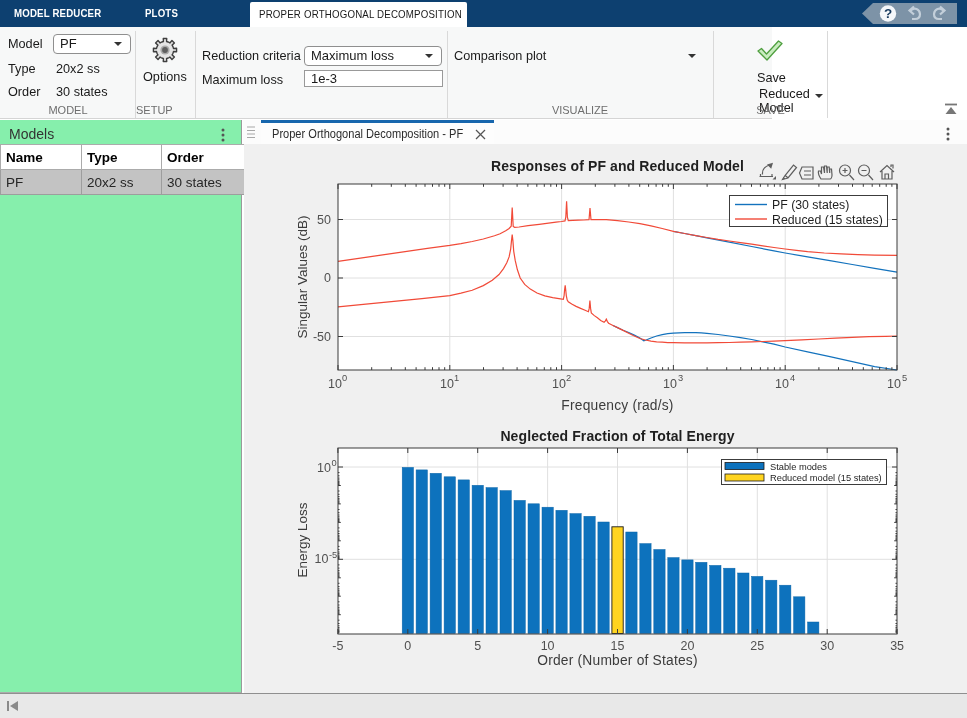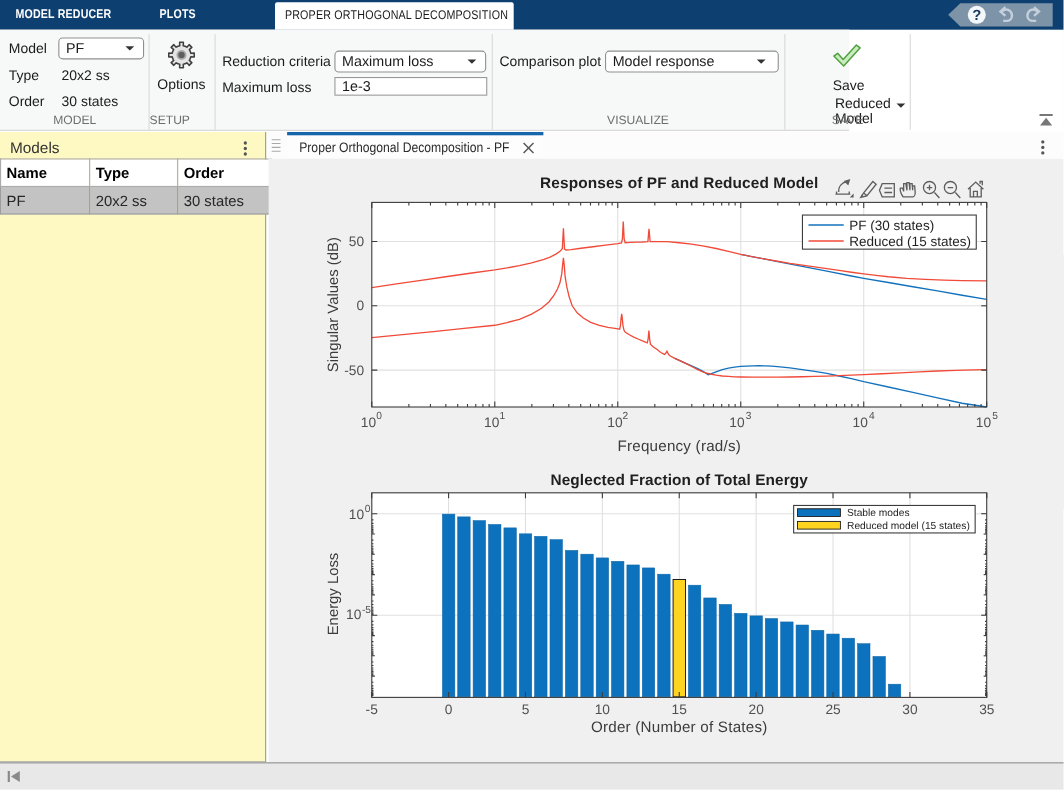--- a/index.html
+++ b/index.html
@@ -6,21 +6,21 @@
 .abs { position:absolute; }
 #header { left:0; top:0; width:967px; height:27px; background:#0d4070; }
 .htab { position:absolute; top:0; height:27px; line-height:27px; color:#ffffff; font-size:11.5px; letter-spacing:0.2px; font-weight:bold; transform:scaleX(0.84); transform-origin:left center; white-space:nowrap; }
 #seltab { position:absolute; left:212px; top:2px; width:217px; height:25px; background:#ffffff; border-radius:2px 2px 0 0; color:#1a1a1a; font-size:11.5px; letter-spacing:0.2px; white-space:nowrap; overflow:visible;margin-left:38px; }
 #toolstrip { left:0; top:27px; width:772px; height:92px; background:#f7f8f8; border-bottom:1px solid #d5d5d5; }
 .seclabel { position:absolute; top:77px; font-size:11px; color:#6e6e6e; }
 .vsep { position:absolute; top:4px; height:87px; width:1px; background:#d9d9d9; }
 .lbl { position:absolute; font-size:12.7px; color:#1a1a1a; }
 .combo { position:absolute; background:#ffffff; border:1px solid #8f8f8f; border-radius:4px; font-size:13px; color:#1a1a1a; padding-left:6px; }
 .caret { position:absolute; width:0; height:0; border-left:4px solid transparent; border-right:4px solid transparent; border-top:4.5px solid #333333; }
-#models-panel { left:0; top:120px; width:242px; height:573px; background:#fef9c3; border-right:1px solid #9a9a9a; border-bottom:1px solid #ababab;}
+#models-panel { left:0; top:120px; width:242px; height:573px; background:#86efac; border-right:1px solid #9a9a9a; border-bottom:1px solid #ababab;}
 #docband { left:243px; top:120px; width:724px; height:24px; background:#fcfcfc; }
 #statusbar { left:0; top:693px; width:967px; height:25px; background:#e8e8e8; border-top:1.5px solid #8f8f8f; }
 table.models { border-collapse:collapse; width:247px; margin-top:24px; font-size:13.5px; }
 table.models td { border:1px solid #ababab; height:25px; padding-left:5px; color:#1a1a1a; }
 table.models tr.hdr td { font-weight:bold; background:#ffffff; color:#000000; }
 table.models tr.sel td { background:#c3c3c3; border-color:#9d9d9d; color:#262626;}
 </style></head>
 <body>
 <div class="abs" id="header">
  <div class="htab" style="left:14px;">MODEL REDUCER</div>
@@ -53,21 +53,20 @@
  <div class="lbl" style="left:143px;top:43px;">Options</div>
  <div class="seclabel" style="left:136px;width:60px;text-align:left;">SETUP</div>
  <div class="vsep" style="left:195px;"></div>
  <div class="lbl" style="left:202px;top:22px;">Reduction criteria</div>
  <div class="combo" style="left:304px;top:19px;width:138px;height:20px;line-height:18px;">Maximum loss</div>
  <div class="caret" style="left:425px;top:27px;"></div>
  <div class="lbl" style="left:202px;top:46px;">Maximum loss</div>
  <div class="combo" style="left:304px;top:43px;width:139px;height:17px;line-height:15px;border-radius:0;border-color:#999999;">1e-3</div>
  <div class="vsep" style="left:447px;"></div>
  <div class="lbl" style="left:454px;top:22px;">Comparison plot</div>
- <div class="combo" style="left:550px;top:19px;width:158px;height:20px;line-height:18px;">Model response</div>
  <div class="caret" style="left:688px;top:27px;"></div>
  <div class="seclabel" style="left:447px;width:266px;text-align:center;">VISUALIZE</div>
  <div class="vsep" style="left:713px;"></div>
  <div class="lbl" style="left:757px;top:44px;">Save</div>
  <div class="lbl" style="left:759px;top:60px;">Reduced Model</div>
  <div class="caret" style="left:815px;top:67px;"></div>
  <div class="seclabel" style="left:713px;width:115px;text-align:center;">SAVE</div>
  <div class="vsep" style="left:827px;"></div>
  <svg width="16" height="12" viewBox="0 0 16 12" style="position:absolute;left:943px;top:76px">
       <path d="M2 1.5 h12" stroke="#777" stroke-width="1.8"></path>

